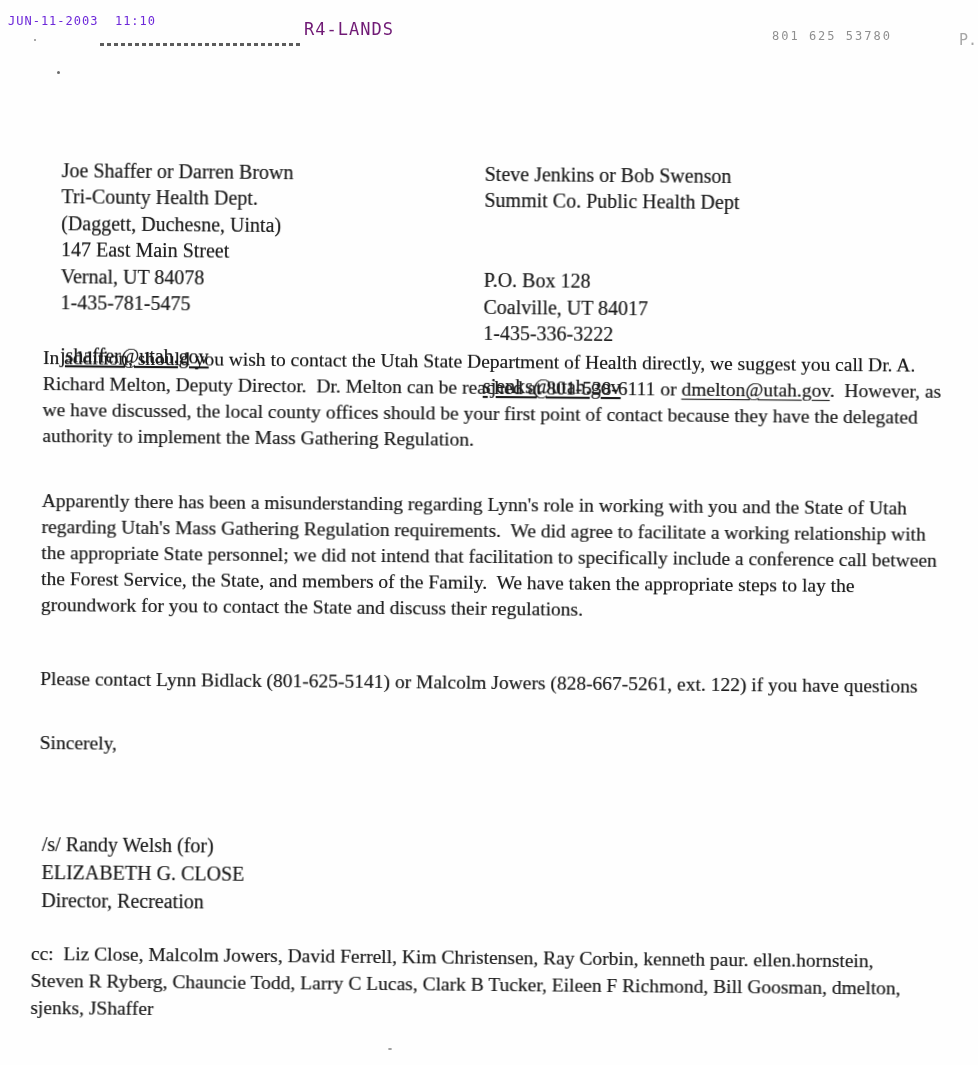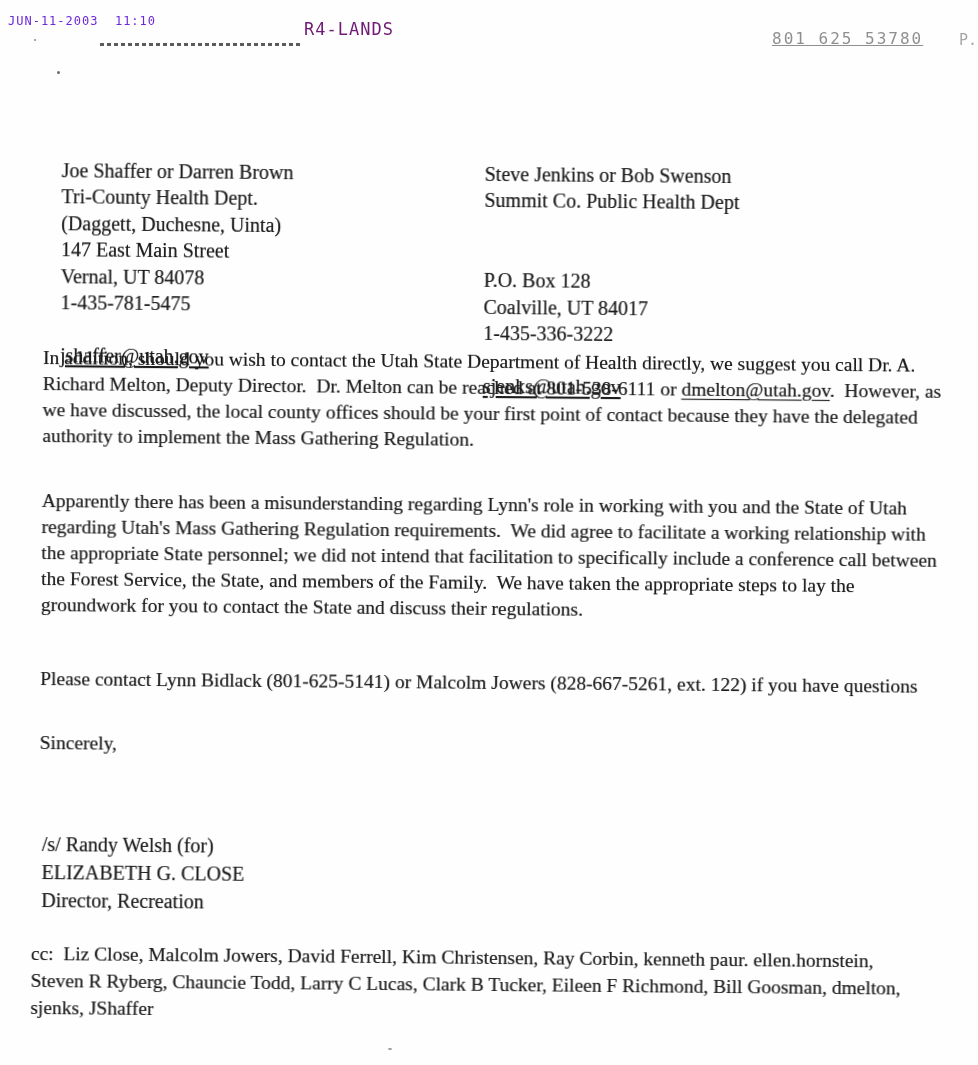--- a/index.html
+++ b/index.html
@@ -35,23 +35,22 @@
     background: repeating-linear-gradient(90deg, #5c5c5c 0 4px, transparent 4px 7px);
     filter: blur(0.5px);
   }
   .fax-station {
     position: absolute; left: 304px; top: 19px;
     font-size: 17px; color: #701a75; letter-spacing: 1px;
     filter: blur(0.6px);
   }
   .fax-number {
     position: absolute; left: 772px; top: 29px;
-    font-size: 16px; color: #8f8f8f; letter-spacing: 2px;
+    font-size: 12px; color: #8f8f8f; letter-spacing: 2px;
     filter: blur(0.6px);
-    text-decoration: underline;
   }
   .fax-page {
     position: absolute; right: 1px; top: 31px;
     font-size: 15px; color: #a6a6a6;
     filter: blur(0.6px);
   }
   
   .letter {
     position: absolute; left: 0; top: 130px;
     width: 978px; height: 935px;

